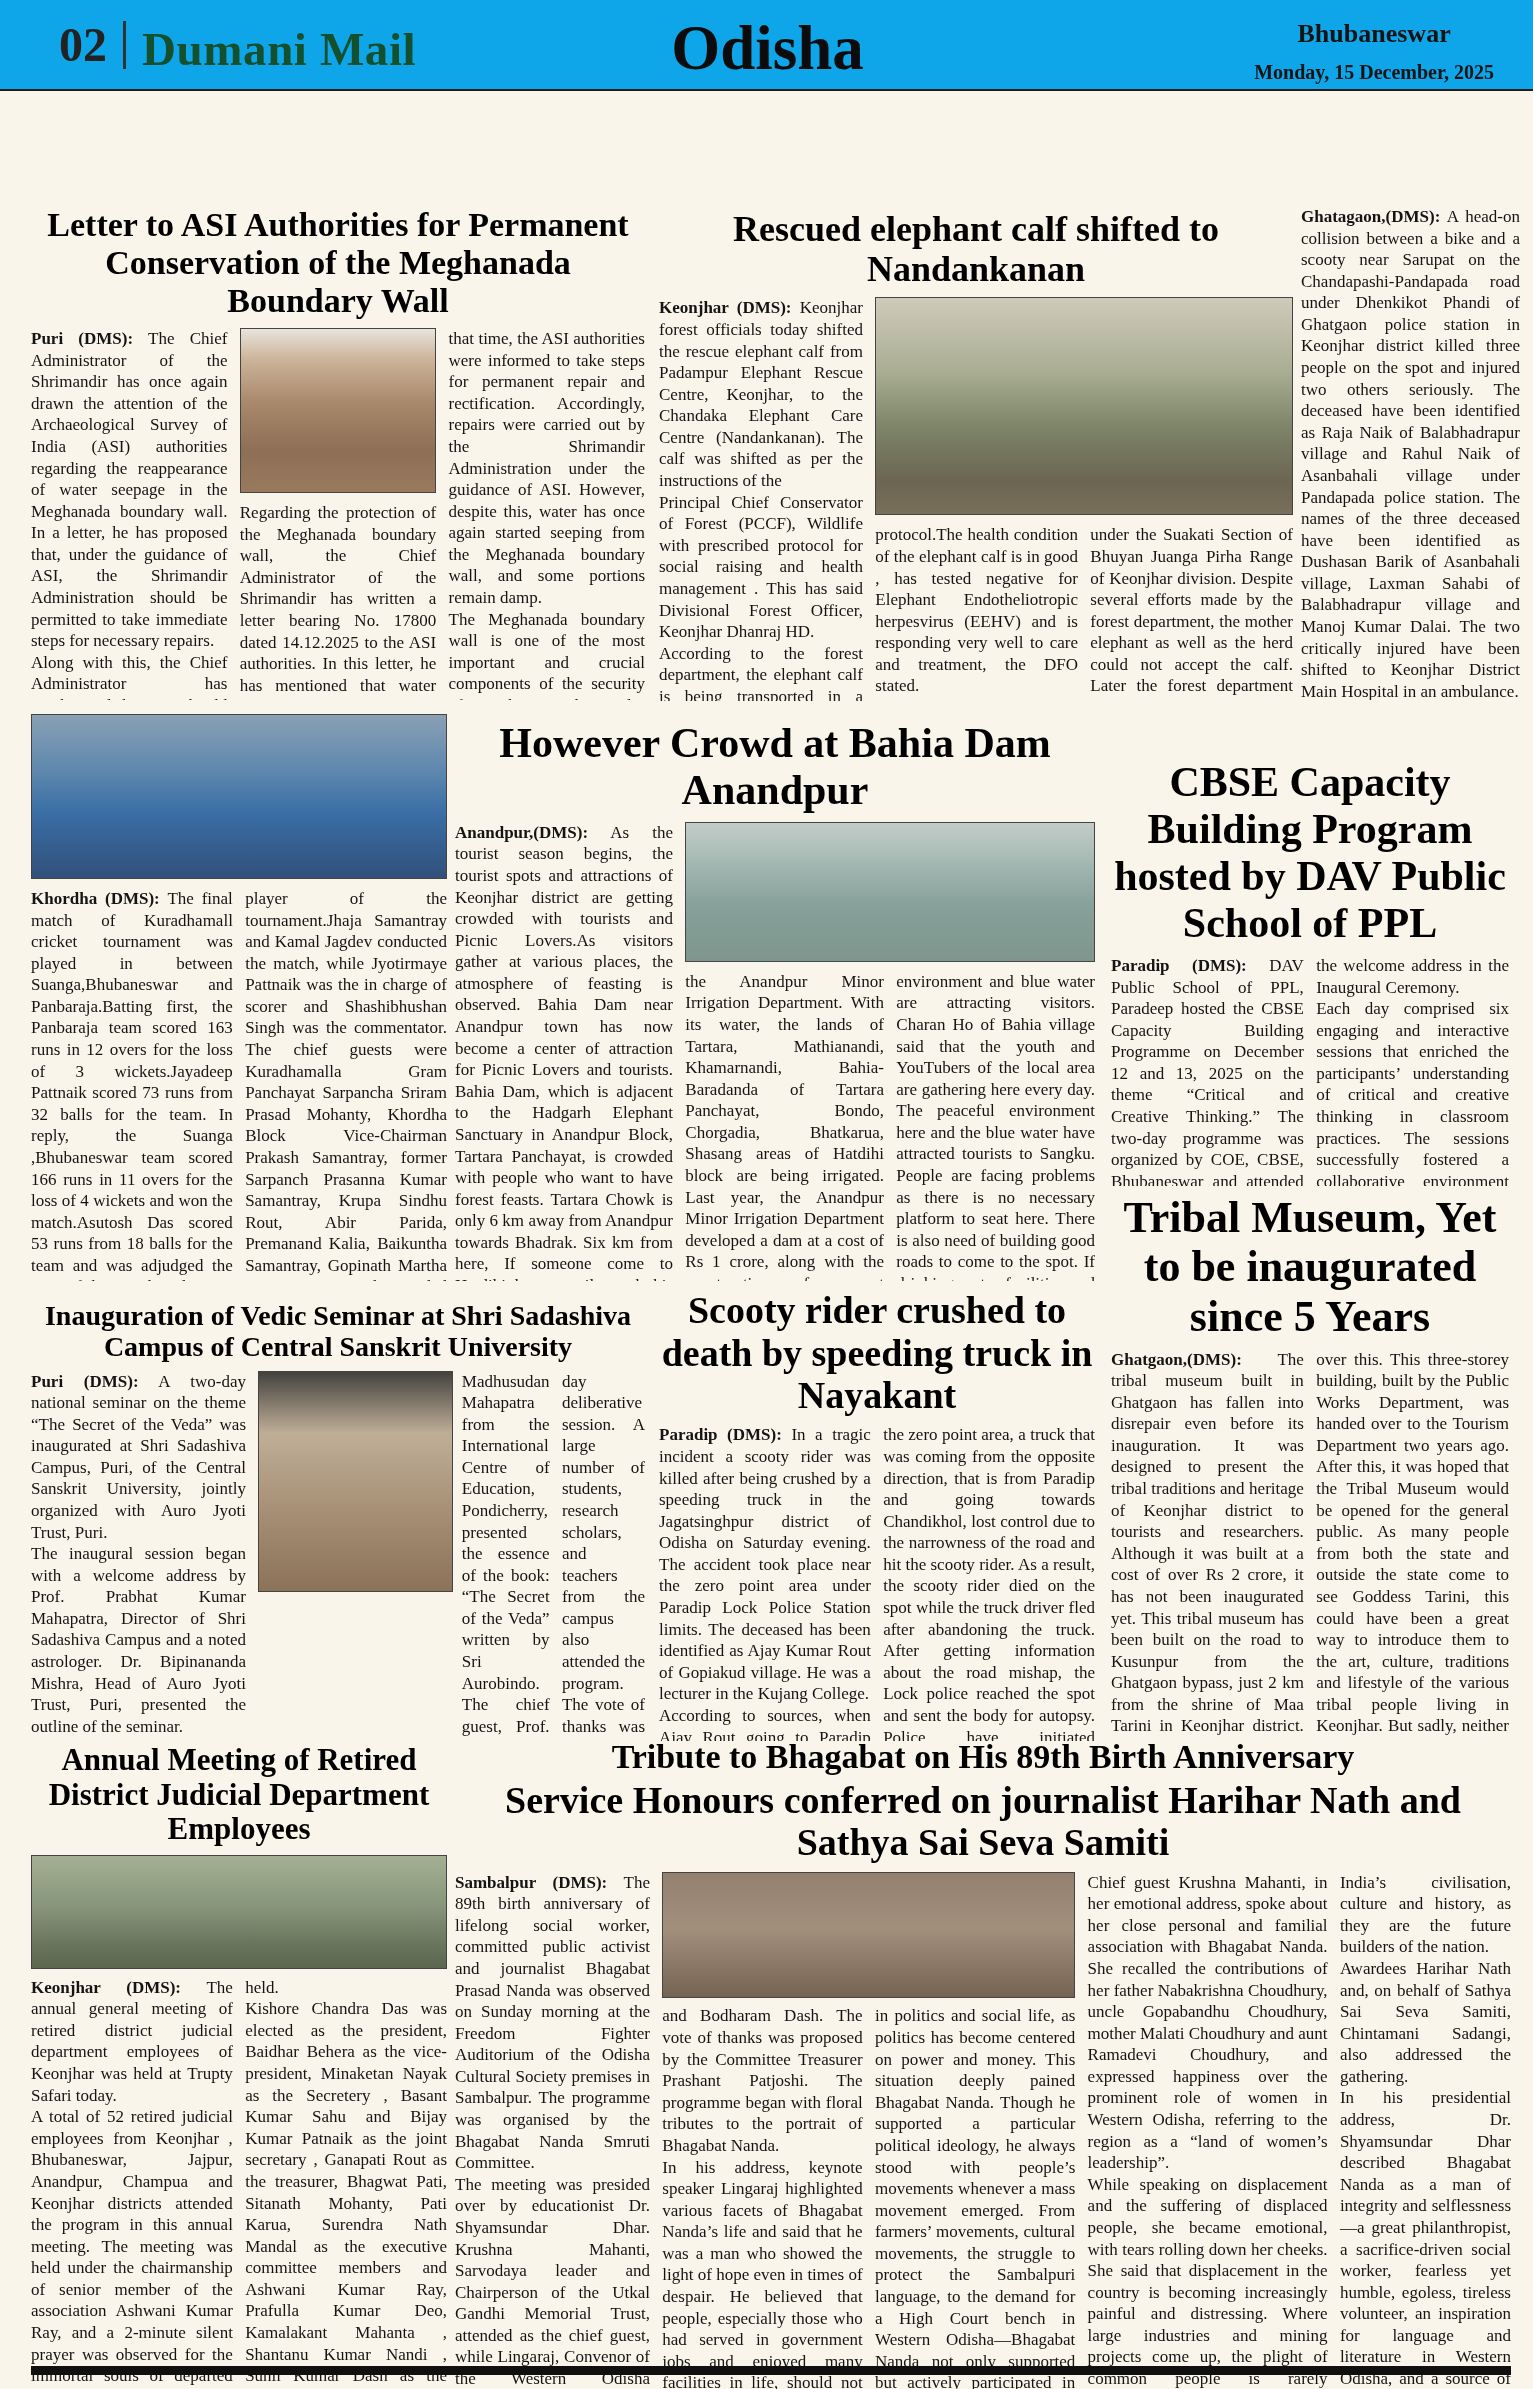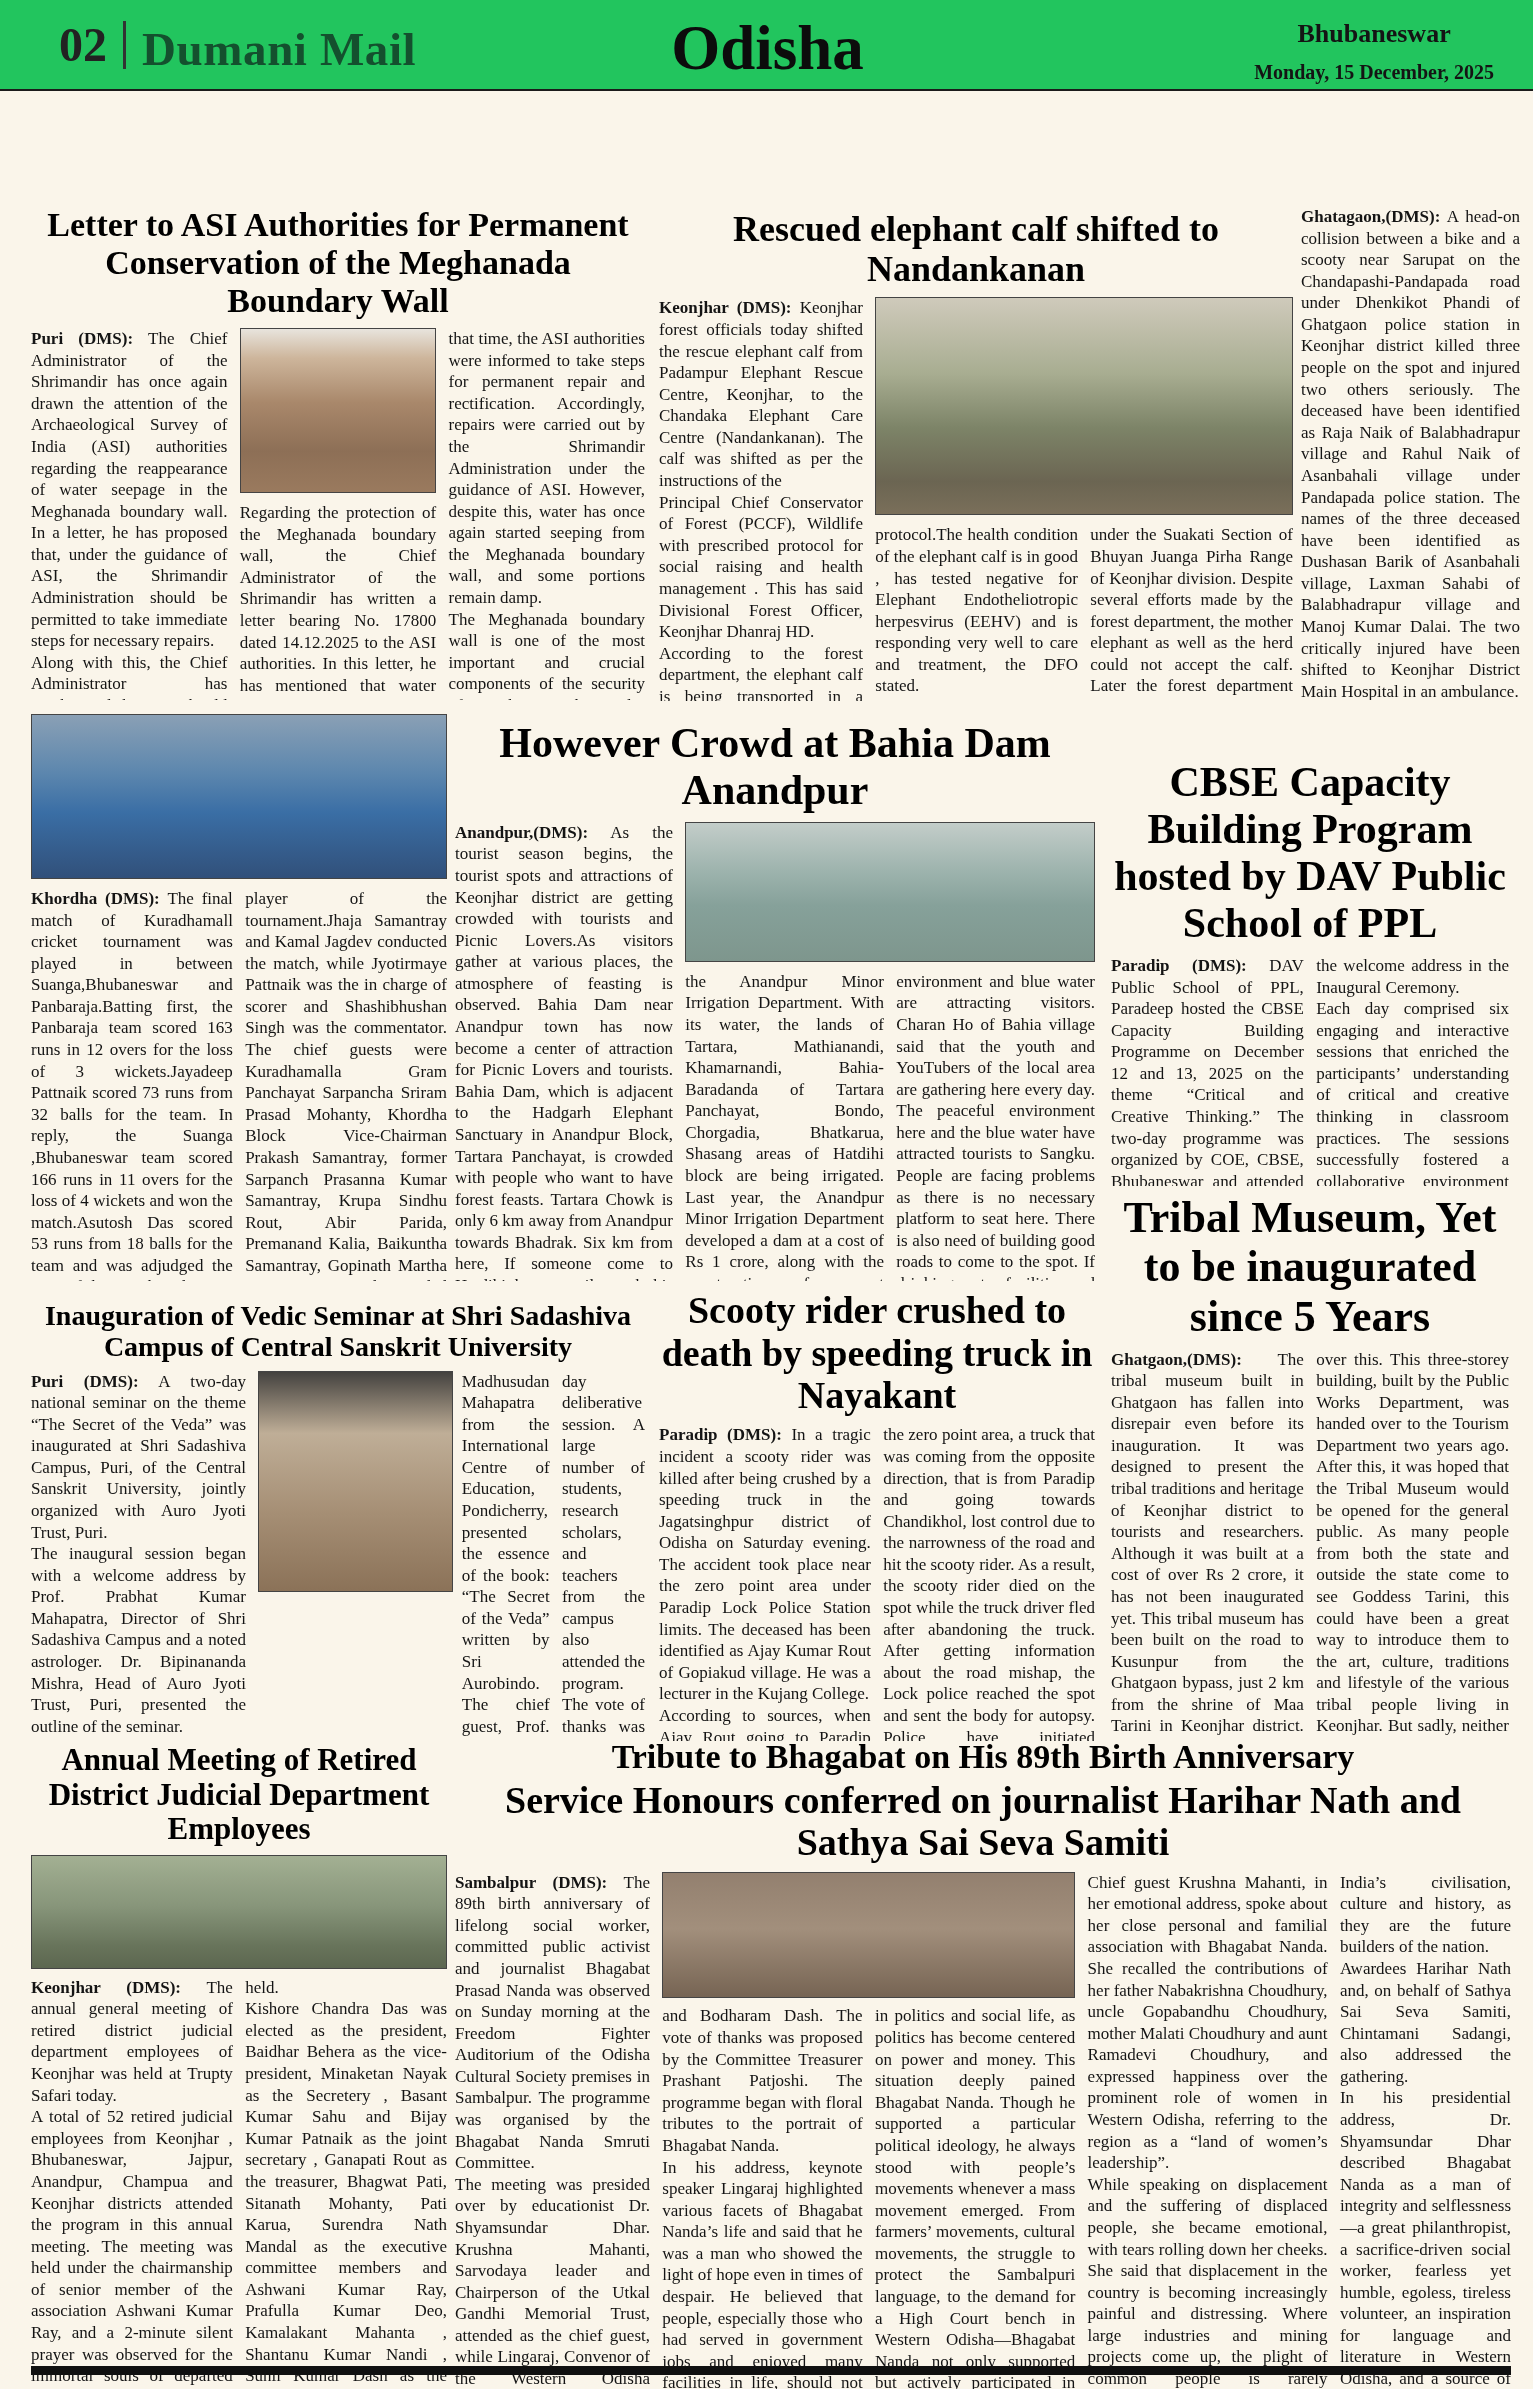--- a/index.html
+++ b/index.html
@@ -1,18 +1,18 @@
 <!DOCTYPE html>
 <html style="font-size:9px"><head>
 <meta charset="utf-8">
 <style>
   html,body{margin:0;padding:0;background:#e8e4da;}
   .page{position:relative;width:1533px;height:2389px;background:#faf5ea;font-family:"Liberation Serif",serif;color:#141414;overflow:hidden;}
   
-  .mast{position:absolute;left:0;top:0;width:1533px;height:89px;background:#22c55e;border-bottom:2.2px solid #1b1b1b;}
+  .mast{position:absolute;left:0;top:0;width:1533px;height:89px;background:#0ea5e9;border-bottom:2.2px solid #1b1b1b;}
   .pgnum{position:absolute;left:59px;top:21px;font-size:48px;font-weight:bold;color:#222;padding-right:15.6px;border-right:3.4px solid #333;line-height:1.0;}
   .brand{position:absolute;left:142px;top:22.3px;font-size:47px;font-weight:bold;color:#14502e;letter-spacing:0.6px;}
   .edition{position:absolute;left:586px;top:12.3px;width:363px;text-align:center;font-size:63px;font-weight:bold;color:#0c0c0c;}
   .hright{position:absolute;right:39px;top:19px;text-align:center;}
   .hcity{font-size:26px;font-weight:bold;}
   .hdate{font-size:20px;font-weight:bold;margin-top:12px;}
   
   .article{position:absolute;overflow:hidden;margin-top:41px;}
   .hl{font-weight:bold;text-align:center;color:#000;margin:0 0 7.8px 0;line-height:1.12;}
   .kicker{font-weight:bold;text-align:center;color:#000;margin:0 0 3.4px 0;line-height:1.1;}

